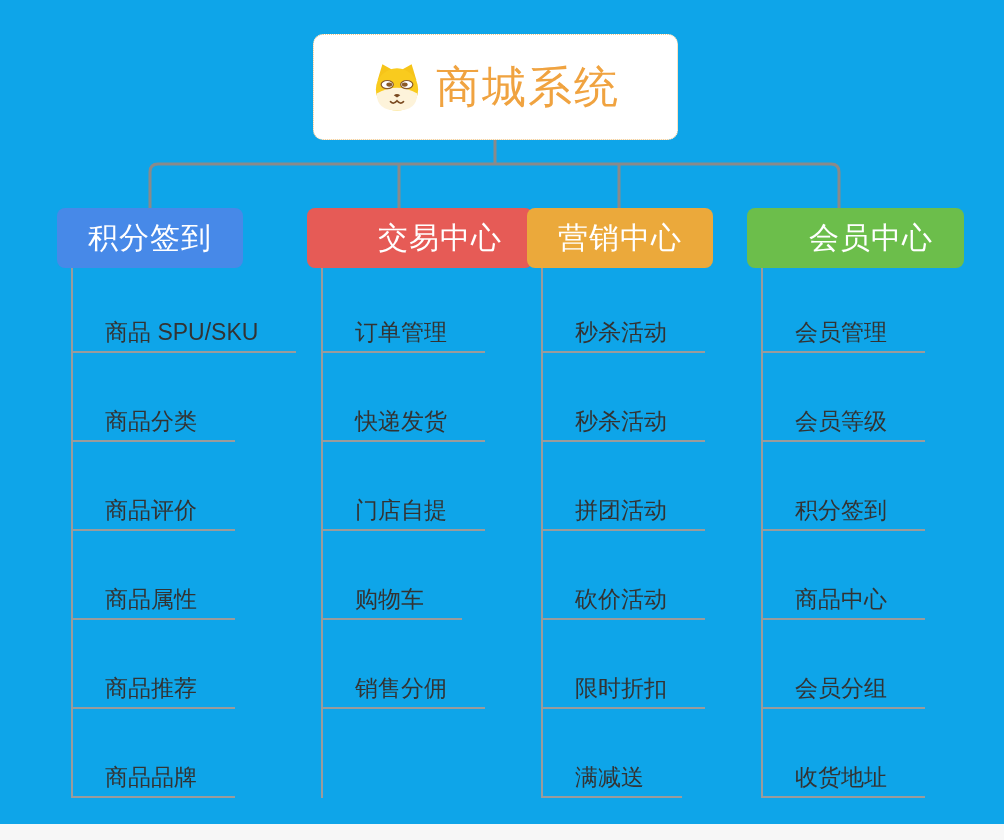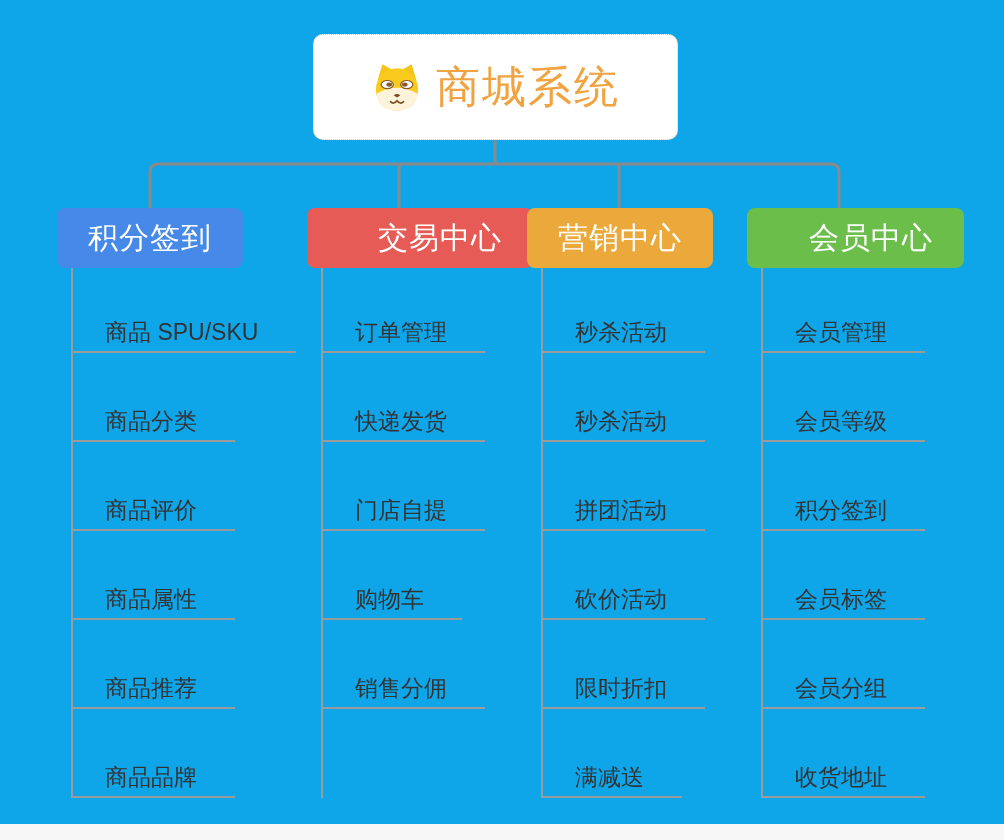--- a/index.html
+++ b/index.html
@@ -192,21 +192,21 @@
     <div class="sub-topic">
         <span class="sub-label">会员管理</span>
       </div>
     <div class="sub-topic">
         <span class="sub-label">会员等级</span>
       </div>
     <div class="sub-topic">
         <span class="sub-label">积分签到</span>
       </div>
     <div class="sub-topic">
-        <span class="sub-label">会员标签</span>
+        <span class="sub-label">商品中心</span>
       </div>
     <div class="sub-topic">
         <span class="sub-label">会员分组</span>
       </div>
     <div class="sub-topic">
         <span class="sub-label">收货地址</span>
       </div>
   </div>
 
 </div>

